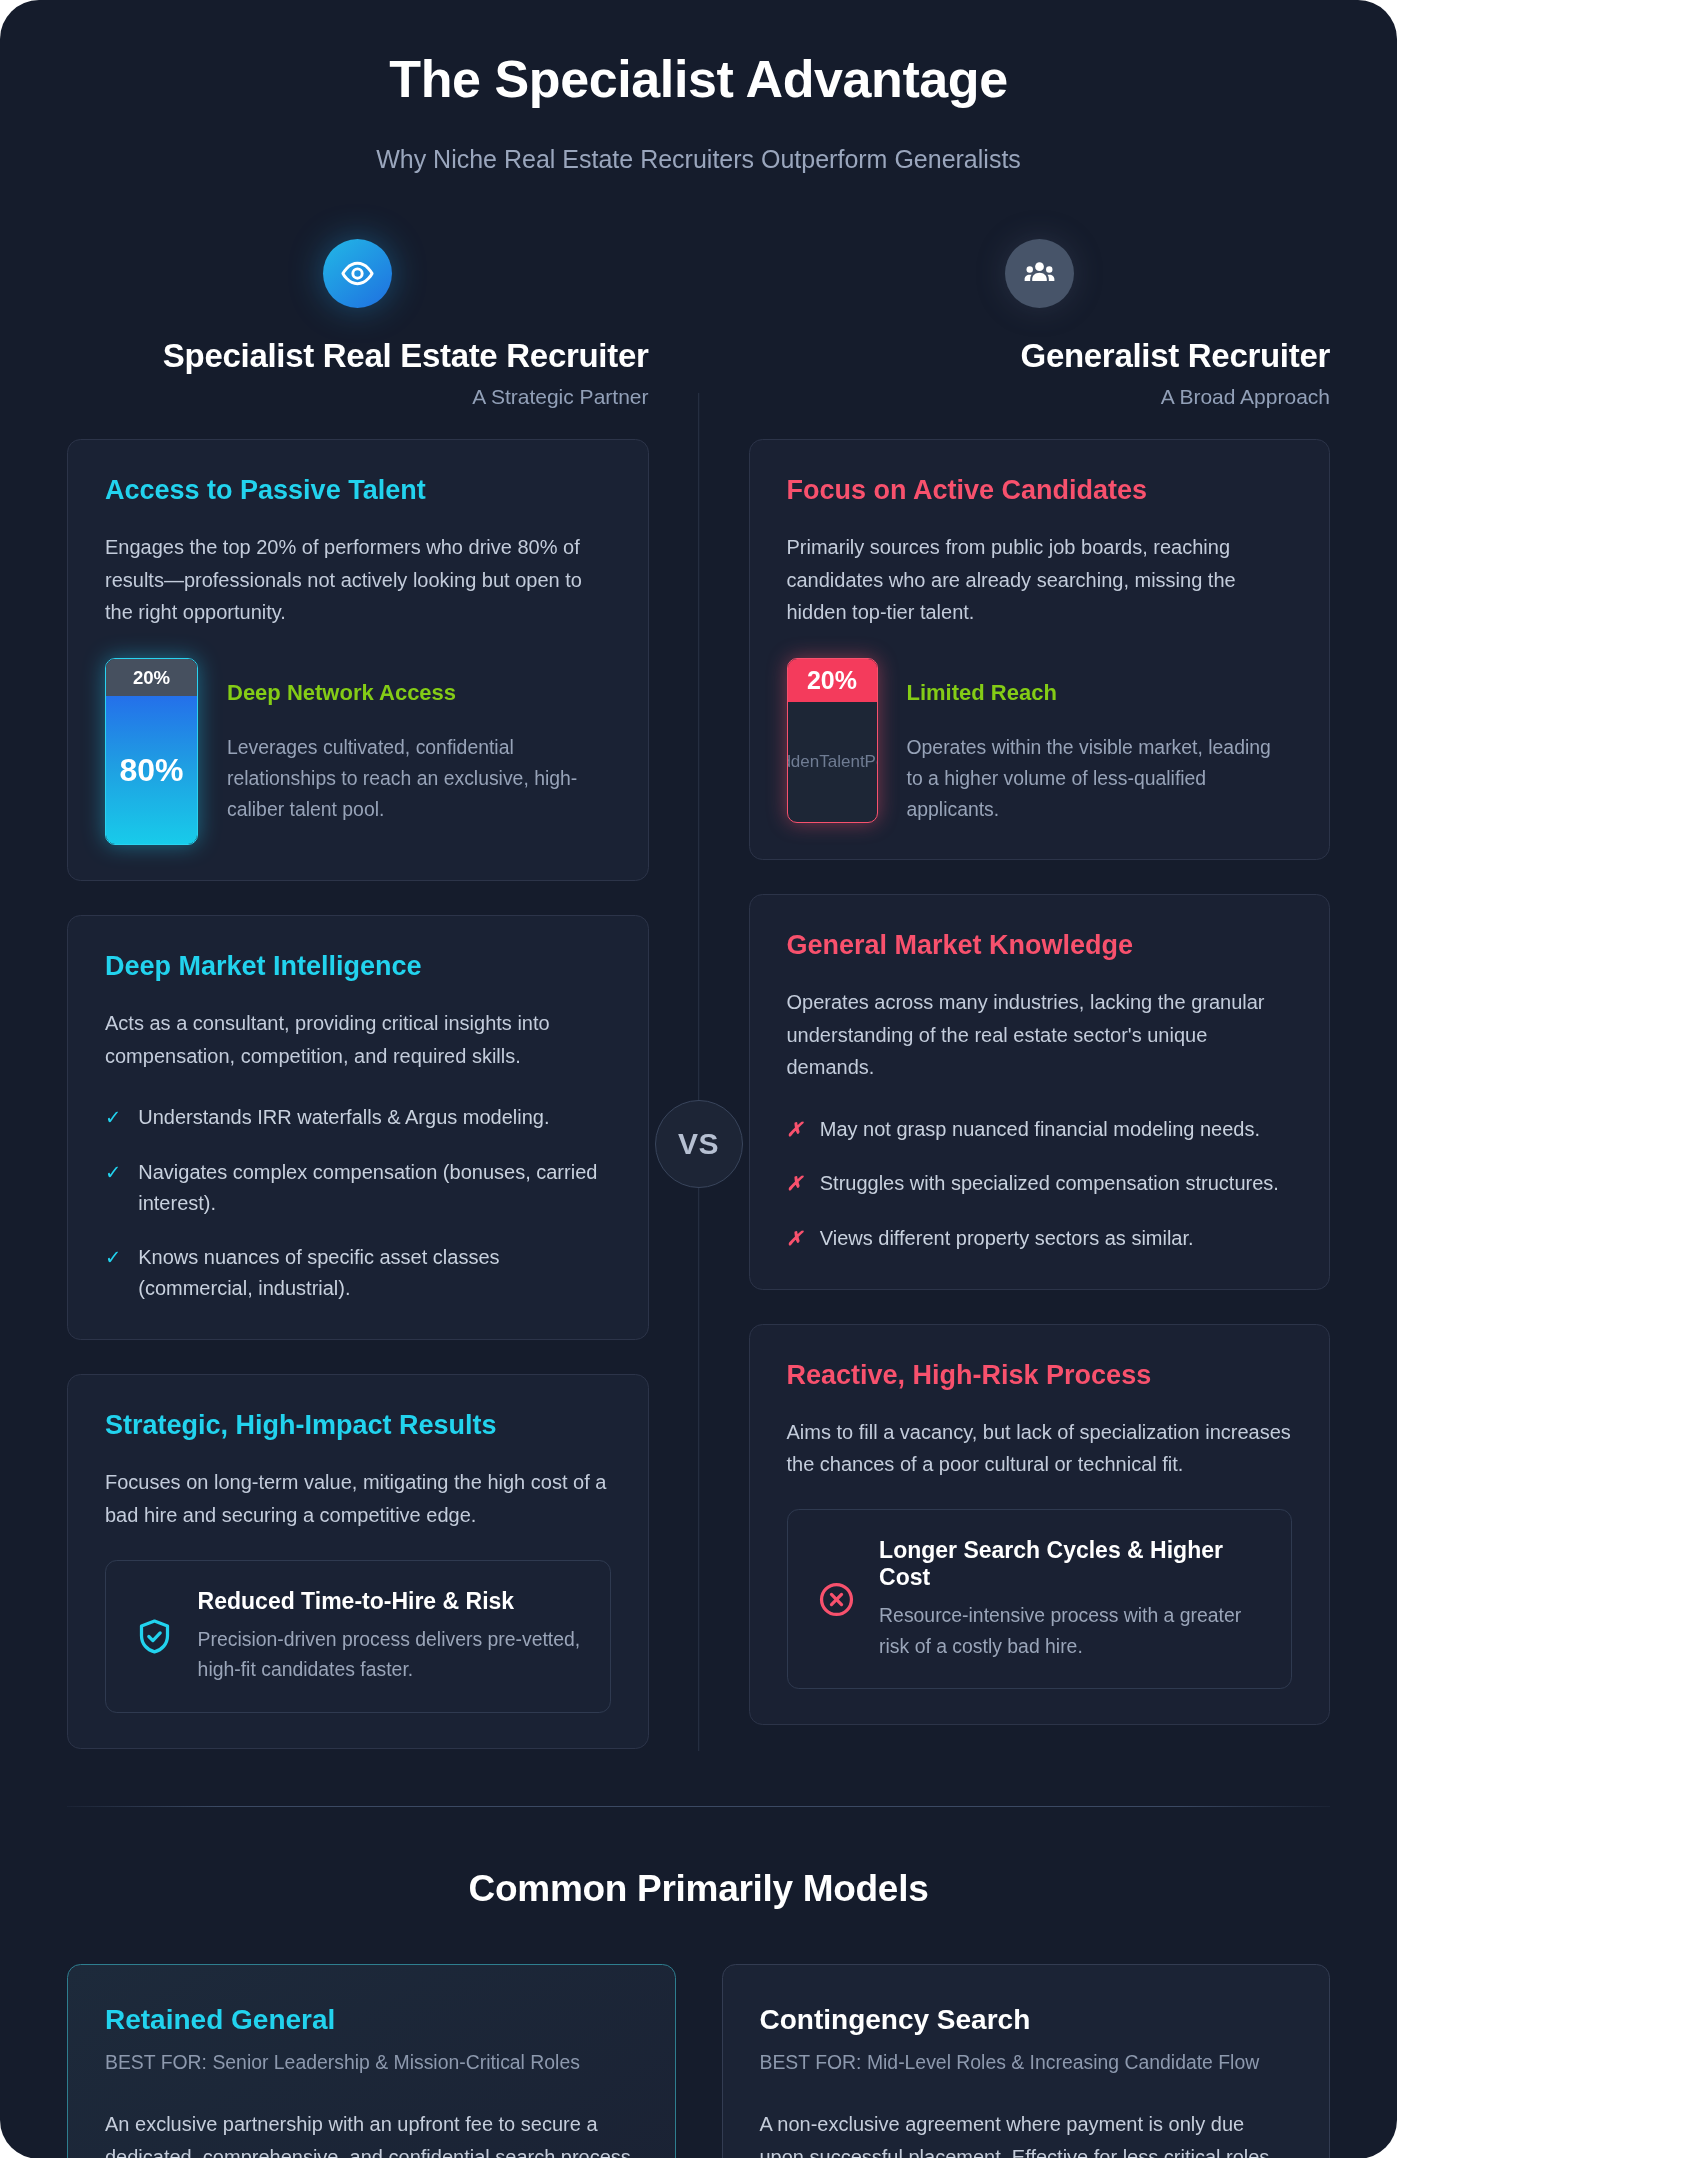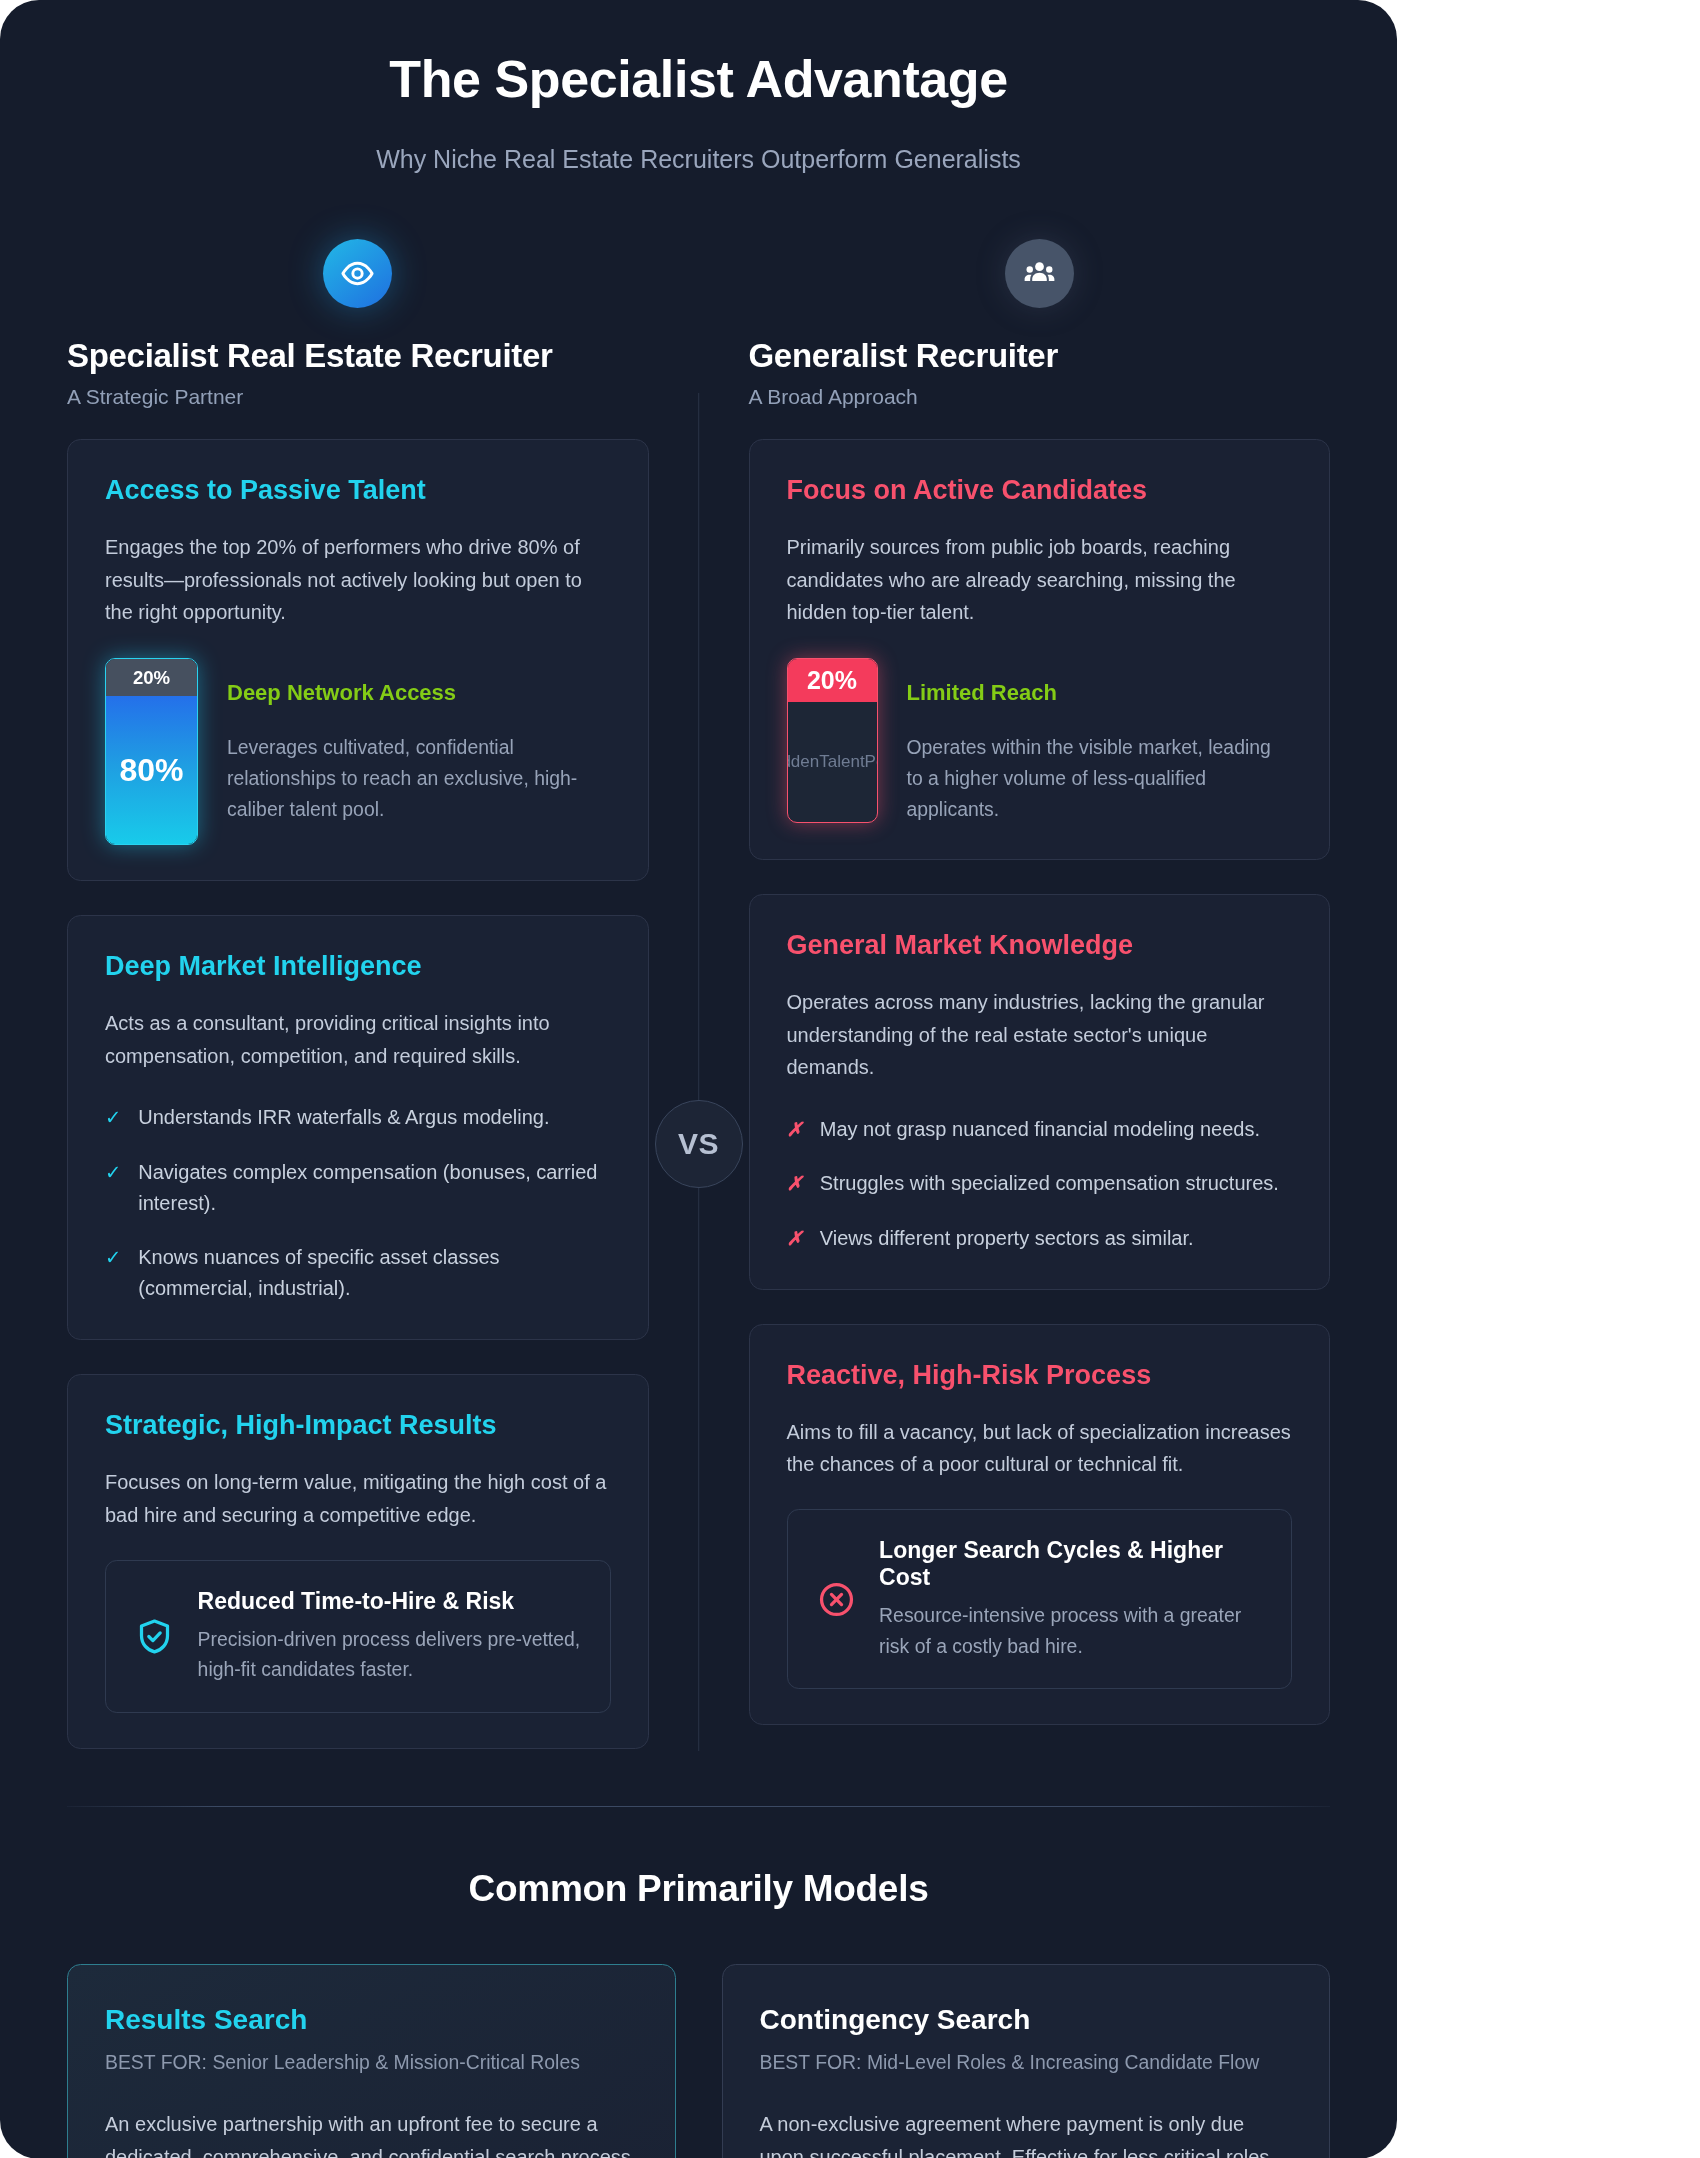--- a/index.html
+++ b/index.html
@@ -70,21 +70,21 @@
     display: flex;
     align-items: center;
     justify-content: center;
     font-size: 30px;
     font-weight: 700;
     color: #b6c0d2;
     letter-spacing: 0.4px;
     z-index: 5;
   }
 
-  .col-head { text-align: left; margin-bottom: 30px; }
+  .col-head { text-align: right; margin-bottom: 30px; }
   .col-icon {
     width: 69px; height: 69px;
     margin: 0 auto 29px;
     border-radius: 50%;
     display: flex; align-items: center; justify-content: center;
   }
   .col-icon.blue {
     background: linear-gradient(140deg, #22b8e6 0%, #1f6fe0 100%);
     box-shadow: 0 0 34px rgba(34,160,230,0.38);
   }
@@ -397,21 +397,21 @@
         </div>
       </div>
     </div>
   </div>
 
   <div class="models-wrap">
     <div class="models-rule"></div>
     <div class="models-head">Common Primarily Models</div>
     <div class="models-grid">
       <div class="model-card retained">
-        <div class="model-title cyan">Results Search</div>
+        <div class="model-title cyan">Retained General</div>
         <div class="model-bestfor">BEST FOR: Senior Leadership &amp; Mission-Critical Roles</div>
         <div class="model-desc">An exclusive partnership with an upfront fee to secure a dedicated, comprehensive, and confidential search process. Ensures methodical focus on high-stakes positions.</div>
       </div>
       <div class="model-card contingency">
         <div class="model-title white">Contingency Search</div>
         <div class="model-bestfor">BEST FOR: Mid-Level Roles &amp; Increasing Candidate Flow</div>
         <div class="model-desc">A non-exclusive agreement where payment is only due upon successful placement. Effective for less critical roles or when engaging multiple agencies simultaneously.</div>
       </div>
     </div>
   </div>

